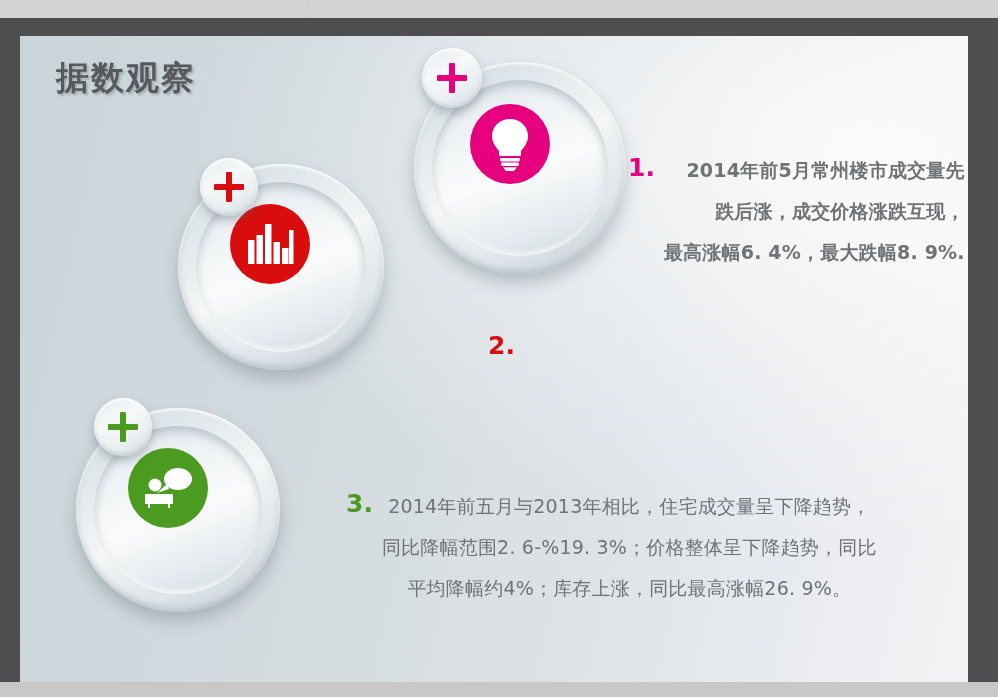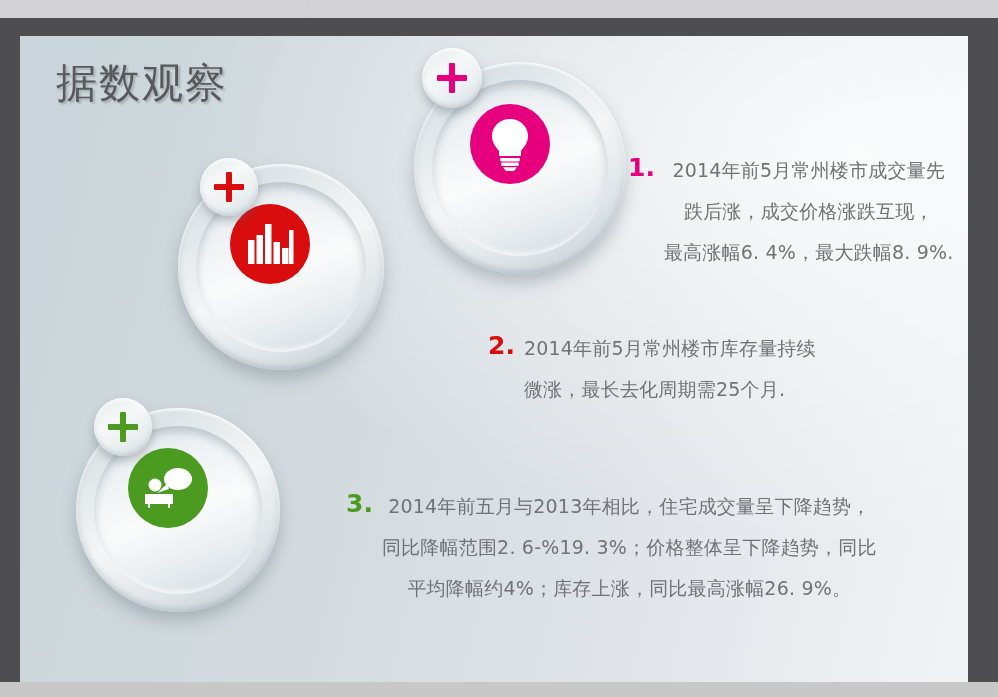--- a/index.html
+++ b/index.html
@@ -45,22 +45,22 @@
     background:
       radial-gradient(130% 110% at 88% 18%, rgba(255,255,255,0.80) 0%, rgba(255,255,255,0.0) 55%),
       linear-gradient(103deg, #c9d5db 0%, #d2dade 34%, #dde2e6 62%, #eceef1 88%, #f2f3f5 100%);
     overflow: hidden;
   }
 
   
   .headline {
     position: absolute;
     left: 36px; top: 20px;
-    font-size: 41px;
-    font-weight: normal;
+    font-size: 33px;
+    font-weight: bold;
     letter-spacing: 2px;
     color: #58595b;
     text-shadow: 2px 2px 2px rgba(120,128,134,0.45);
     white-space: nowrap;
   }
 
   
   .disc {
     position: absolute;
     border-radius: 50%;
@@ -124,21 +124,21 @@
     margin-right: 9px;
     flex: 0 0 auto;
   }
   .bullet .body {
     font-size: 19px;
     line-height: 41px;
     color: #6f7376;
     white-space: pre-line;
     letter-spacing: 0.2px;
   }
-  .b1 .body { text-align: center; }
+  .b1 .body { text-align: right; font-weight: bold; }
   .b2 .body { text-align: left; }
   .b3 .body { text-align: center; }
 </style>
 </head>
 <body>
 
 <div id="root">
 
   <div class="top-strip">
     <div class="top-strip-seam"></div>
@@ -205,22 +205,20 @@
 
     <div class="bullet b1" style="left:608px; top:114px;">
       <span class="num" style="color:#e6007e;">1.</span>
       <span class="body">2014年前5月常州楼市成交量先
 跌后涨，成交价格涨跌互现，
 最高涨幅6. 4%，最大跌幅8. 9%.</span>
     </div>
 
     <div class="bullet b2" style="left:468px; top:292px;">
       <span class="num" style="color:#d90d0d;">2.</span>
-      <span class="body">2014年前5月常州楼市库存量持续
-微涨，最长去化周期需25个月.</span>
     </div>
 
     <div class="bullet b3" style="left:326px; top:450px;">
       <span class="num" style="color:#4b9b20;">3.</span>
       <span class="body">2014年前五月与2013年相比，住宅成交量呈下降趋势，
 同比降幅范围2. 6-%19. 3%；价格整体呈下降趋势，同比
 平均降幅约4%；库存上涨，同比最高涨幅26. 9%。</span>
     </div>
 
   </div>

